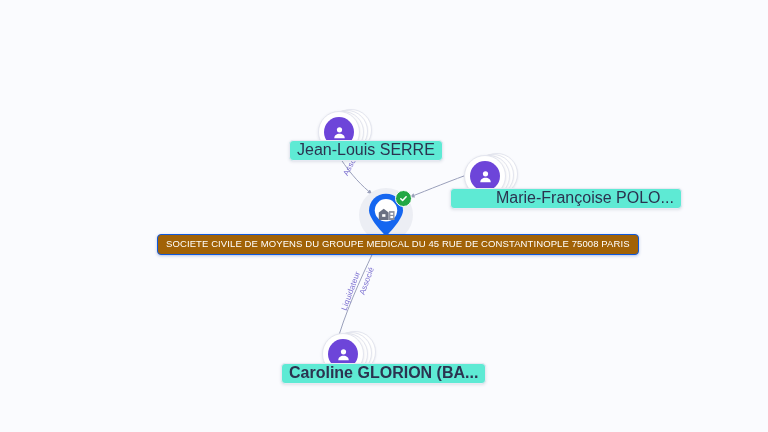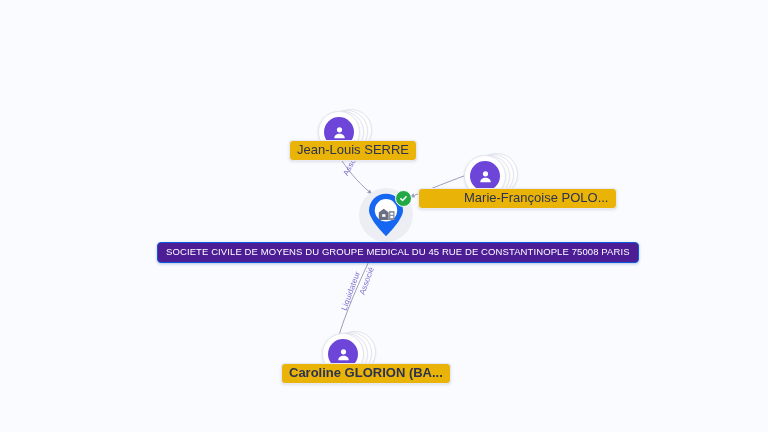--- a/index.html
+++ b/index.html
@@ -64,43 +64,42 @@
     position:absolute;right:1px;top:2px;
     width:15px;height:15px;border-radius:50%;
     background:#22a844;
     border:1.5px solid #ffffff;
     display:flex;align-items:center;justify-content:center;
   }
 
   
   .node-label{
     position:absolute;
-    background:#eab308;
+    background:#5eead4;
     border:1px solid #e7e9f2;
     border-radius:4px;
     padding:3px 7px 4px 7px;
-    font-size:13px;
+    font-size:16px;
     line-height:12px;
     color:#2b3350;
     white-space:nowrap;
     box-shadow:0 1px 3px rgba(35,45,85,.13);
   }
   .main-label{
     position:absolute;
-    background:#4c1d95;
+    background:#a16207;
     border:1px solid #0d58dd;
     border-radius:4px;
     padding:3px 8px 4px 8px;
     font-size:9.5px;
     line-height:12px;
     letter-spacing:.1px;
     color:#ffffff;
     white-space:nowrap;
     box-shadow:0 1px 3px rgba(20,60,160,.30);
-    margin-top:8px;
   }
 
   
   .edge-label{
     position:absolute;
     font-size:8px;
     line-height:9px;
     color:#7b6fd0;
     white-space:nowrap;
     transform-origin:left center;
@@ -153,21 +152,21 @@
     <div class="stack-card c1"></div>
     <div class="avatar-disc">
       <div class="avatar-inner">
         <svg width="17" height="17" viewBox="0 0 24 24" fill="#ffffff">
           <circle cx="12" cy="8.2" r="3.7"></circle>
           <path d="M4.6 20c0-4.1 3.3-6.3 7.4-6.3s7.4 2.2 7.4 6.3z"></path>
         </svg>
       </div>
     </div>
   </div>
-  <div class="node-label" style="left:418px;top:188px;padding-left:45px;">Marie-Françoise POLO...</div>
+  <div class="node-label" style="left:450px;top:188px;padding-left:45px;">Marie-Françoise POLO...</div>
 
   <div class="person-node" style="left:322px;top:330px;">
     <div class="stack-card c3"></div>
     <div class="stack-card c2"></div>
     <div class="stack-card c1"></div>
     <div class="avatar-disc">
       <div class="avatar-inner">
         <svg width="17" height="17" viewBox="0 0 24 24" fill="#ffffff">
           <circle cx="12" cy="8.2" r="3.7"></circle>
           <path d="M4.6 20c0-4.1 3.3-6.3 7.4-6.3s7.4 2.2 7.4 6.3z"></path>

